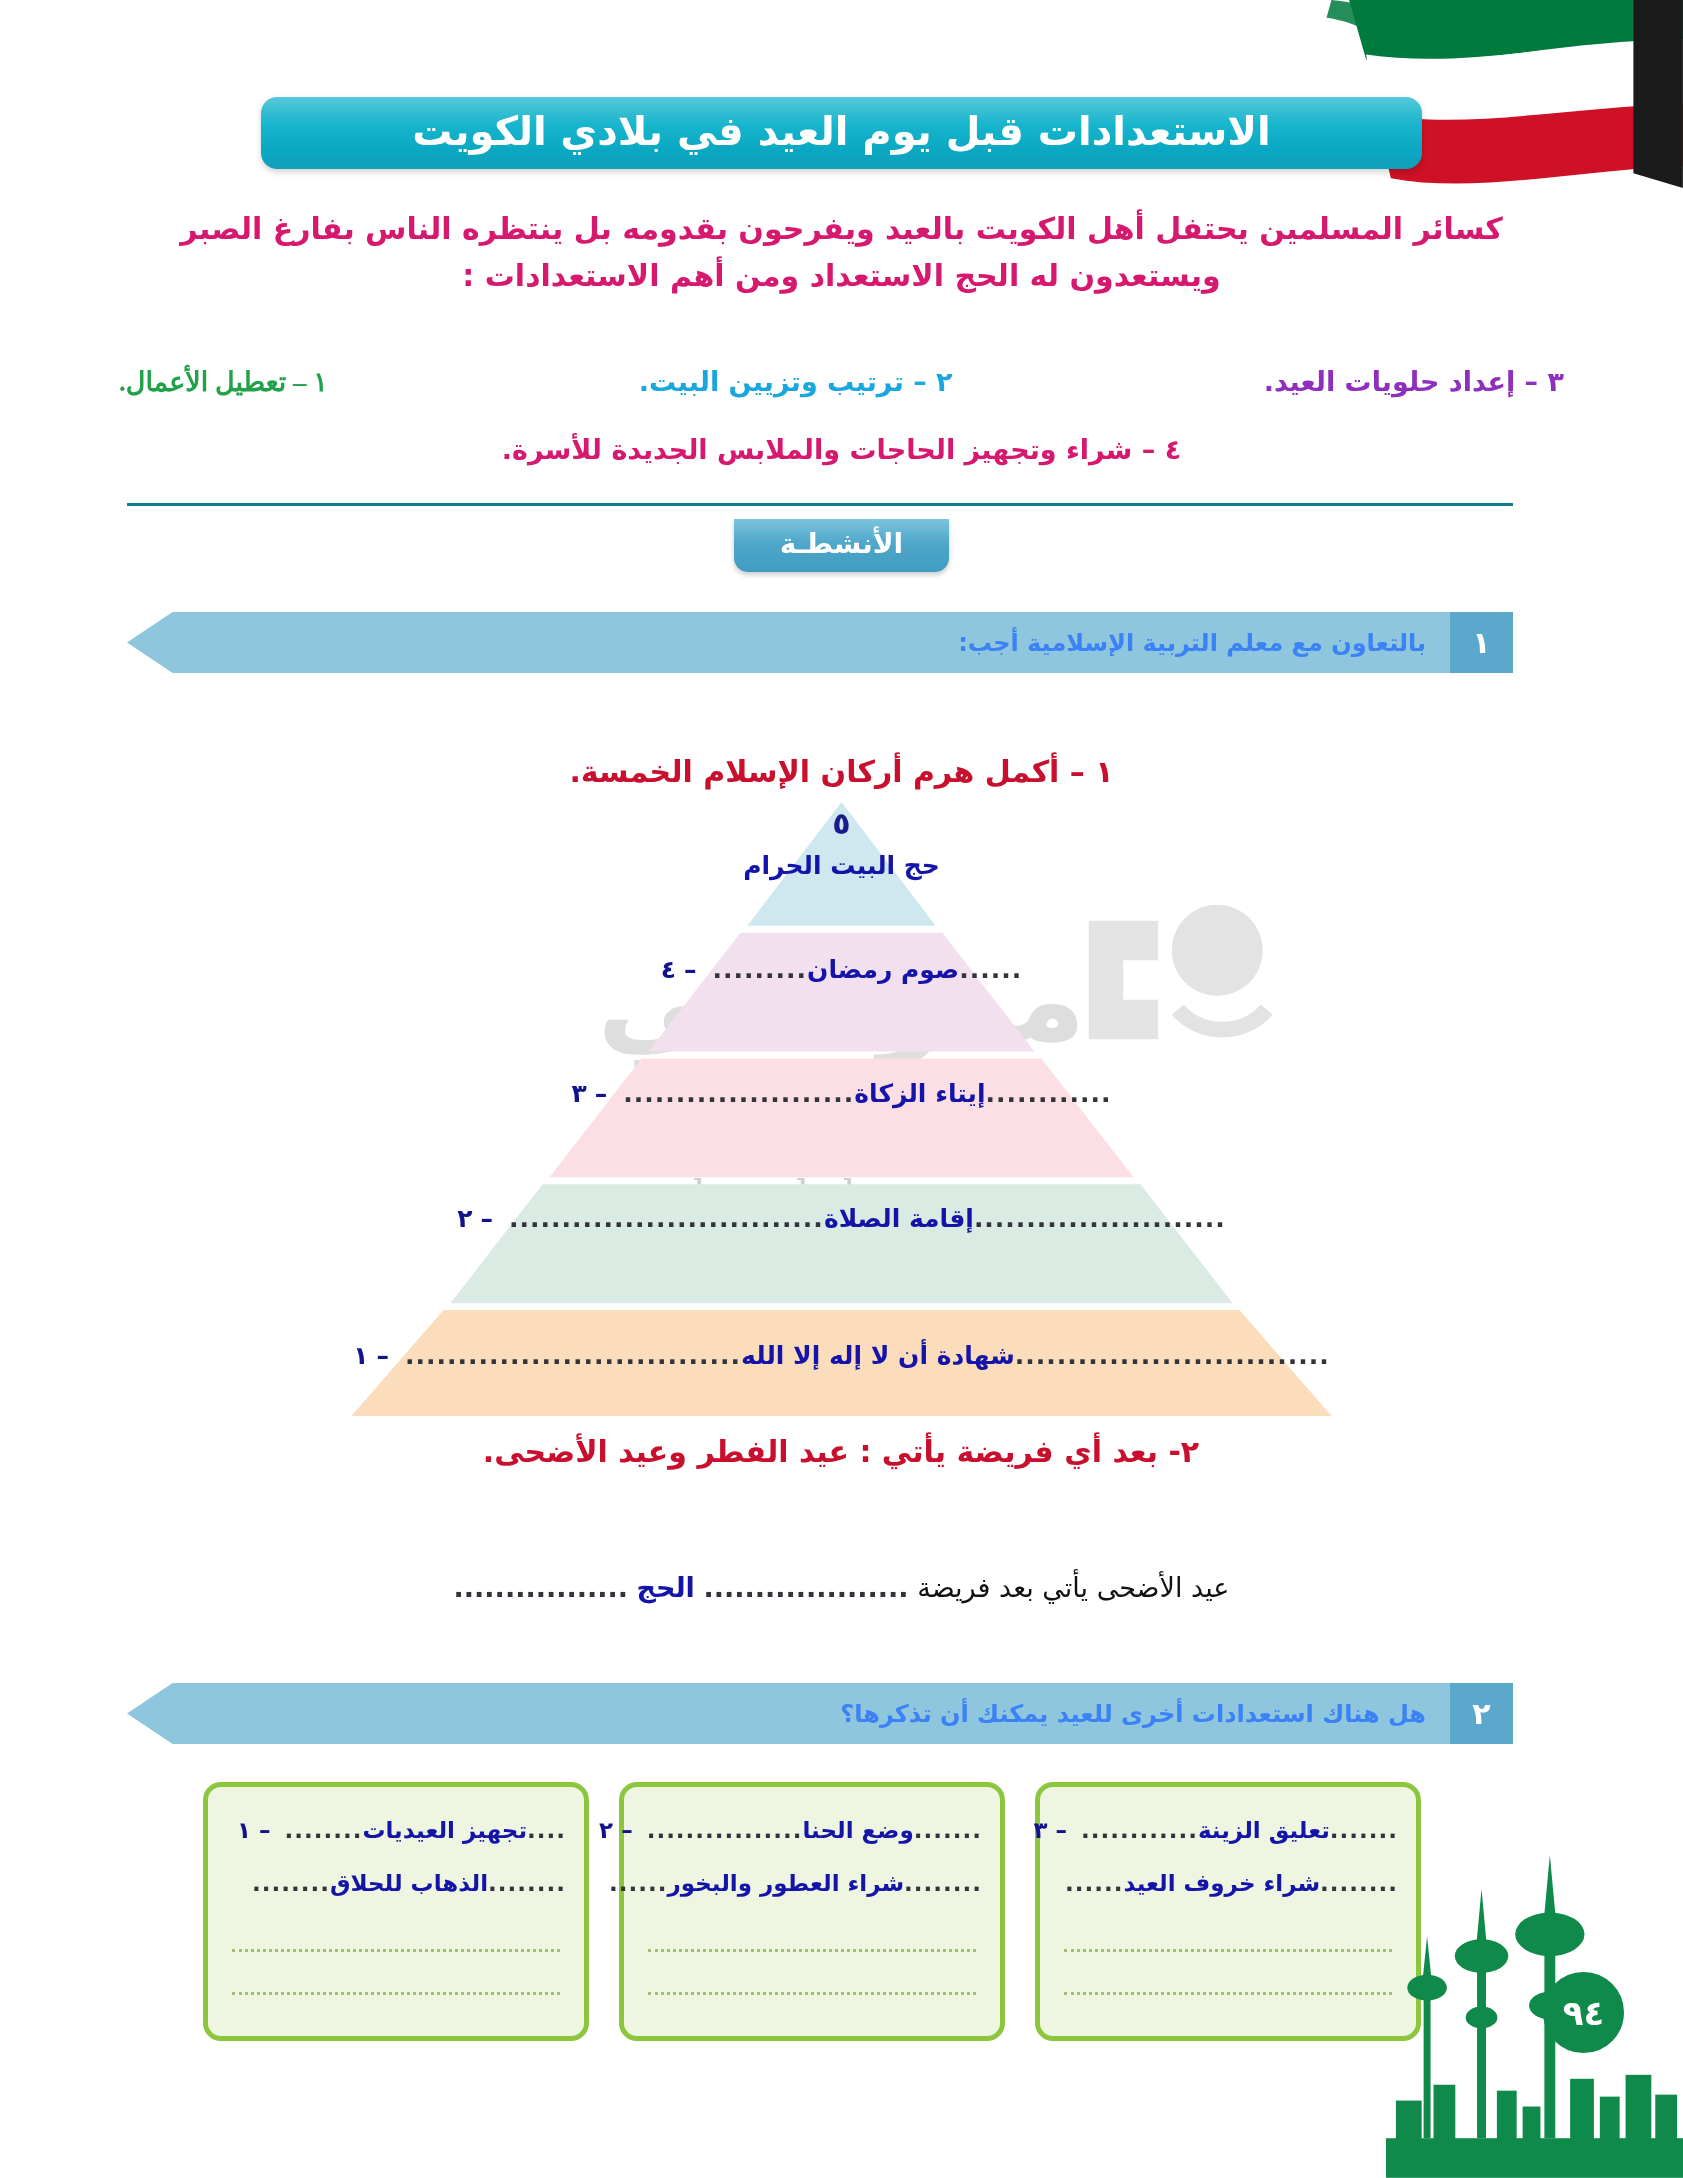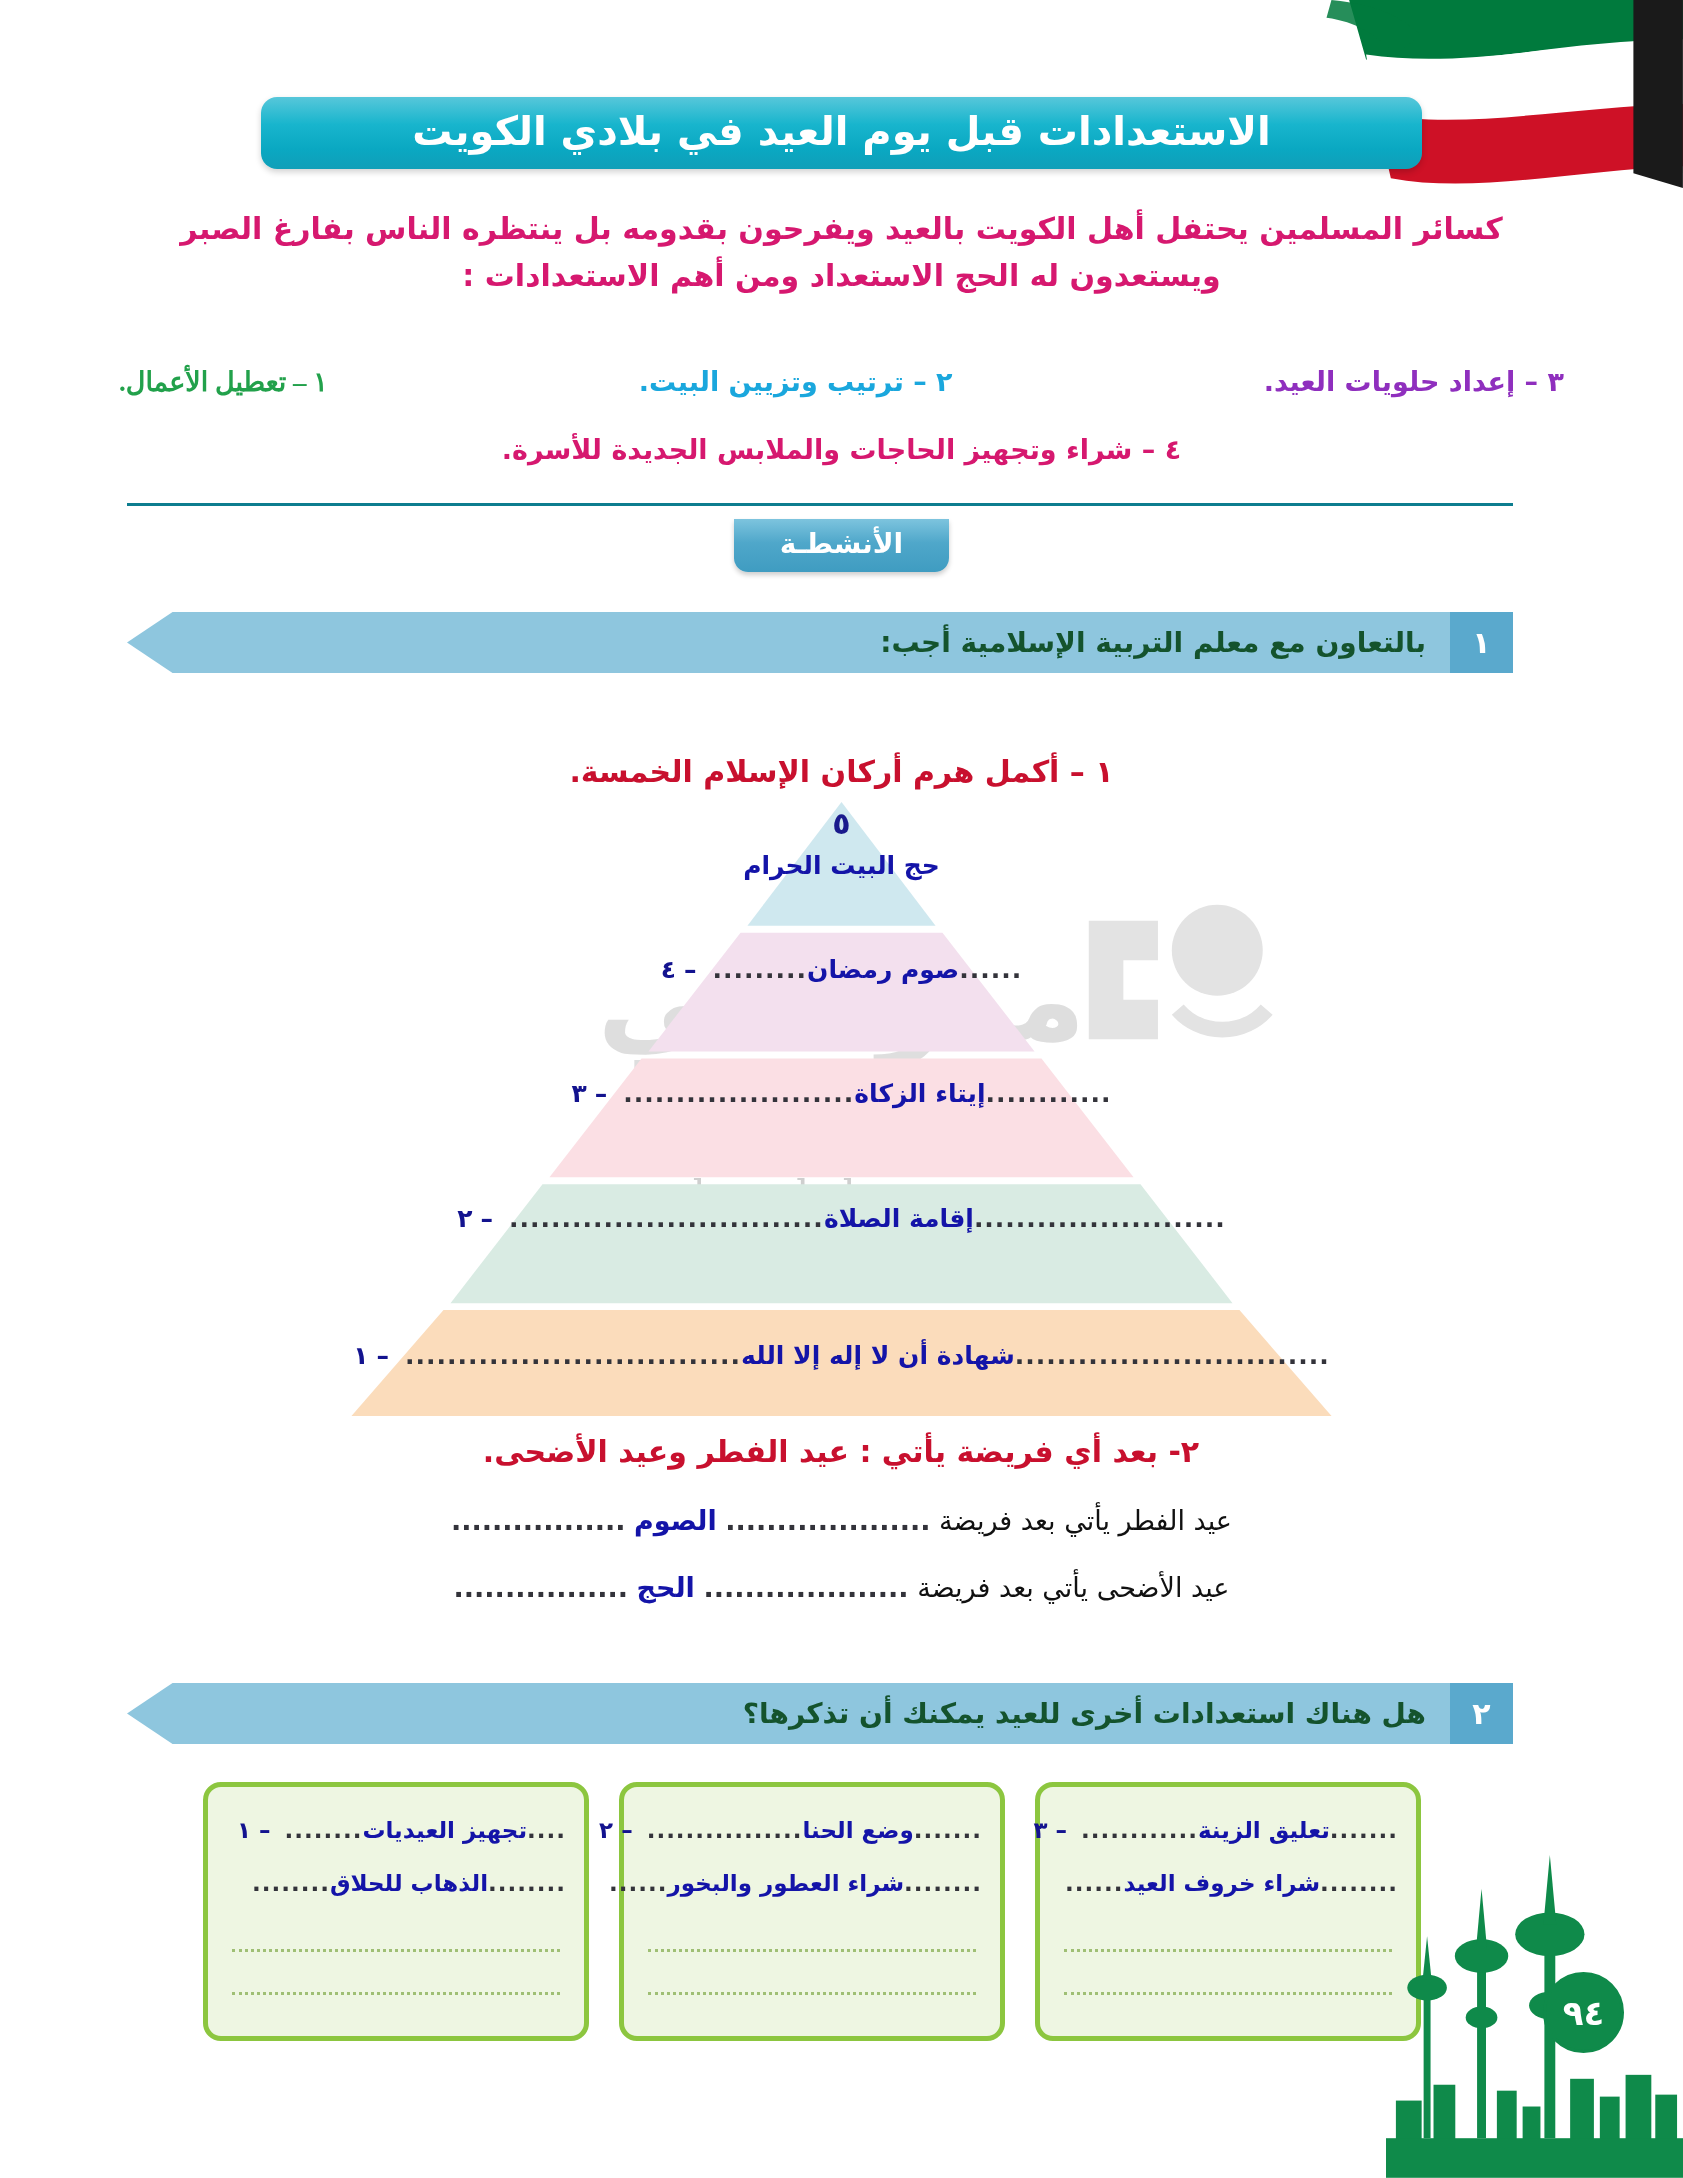--- a/index.html
+++ b/index.html
@@ -53,21 +53,21 @@
   .act-bar{position:absolute;left:127px;width:1386px;height:61px;}
   .act-bar .shape{position:absolute;inset:0;}
   .act-bar .num{
     position:absolute;top:0;right:0;width:63px;height:61px;
     background:#5aa9cd;color:#ffffff;font-size:30px;font-weight:bold;
     display:flex;align-items:center;justify-content:center;
   }
   .act-bar .txt{
     position:absolute;top:0;right:63px;left:0;height:61px;
     display:flex;align-items:center;justify-content:flex-start;
-    padding-right:24px;color:#14532d;font-size:28px;font-weight:bold;
+    padding-right:24px;color:#3b82f6;font-size:24px;font-weight:bold;
     box-sizing:border-box;
   }
 
   
   .q-red{color:#c8102e;font-size:30px;font-weight:bold;}
   .q1{position:absolute;top:754px;left:129px;right:129px;text-align:center;}
   .q2{position:absolute;top:1434px;left:128px;right:129px;text-align:center;}
 
   
   .pyramid{position:absolute;top:792px;left:0;right:0;height:634px;}
@@ -241,26 +241,20 @@
       <span class="dots">..............................</span>
       <span class="ans">شهادة أن لا إله إلا الله</span>
       <span class="dots">................................</span>
       <span class="lvl-num" style="margin-right:16px;">–</span>
       <span class="lvl-num" style="margin-right:8px;">١</span>
     </div>
   </div>
 
   <div class="q2 q-red">٢- بعد أي فريضة يأتي : عيد الفطر  وعيد الأضحى.</div>
 
-  <div class="ansline" style="top:1505px;">
-    <span class="lead">عيد الفطر يأتي بعد فريضة</span>
-    <span class="dots">....................</span>
-    <span class="ans">الصوم</span>
-    <span class="dots">.................</span>
-  </div>
   <div class="ansline" style="top:1572px;">
     <span class="lead">عيد الأضحى يأتي بعد فريضة</span>
     <span class="dots">....................</span>
     <span class="ans">الحج</span>
     <span class="dots">.................</span>
   </div>
 
   <div class="act-bar" style="top:1683px;">
     <div class="shape">
       <svg width="1386" height="61" viewBox="0 0 1400 62" preserveAspectRatio="none">

